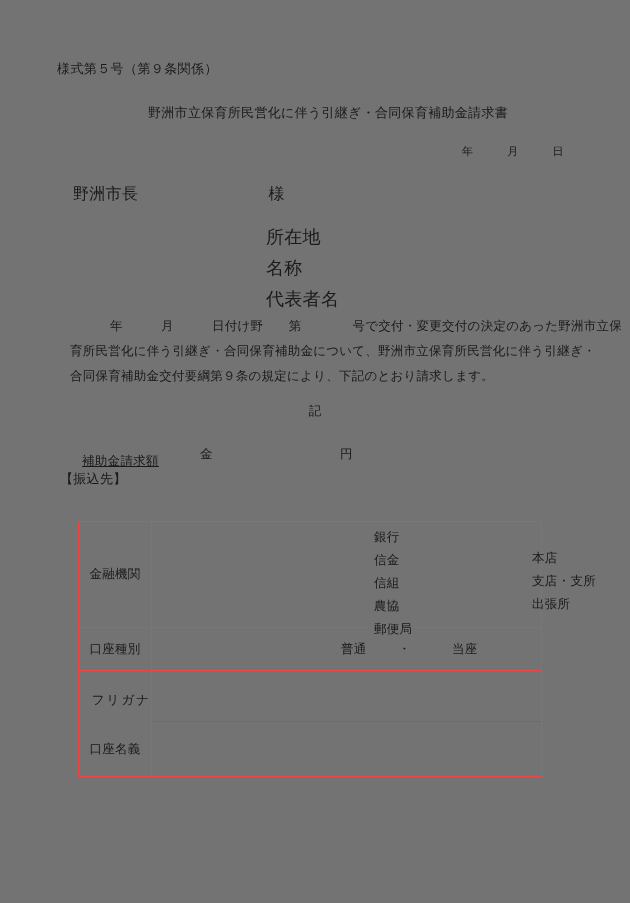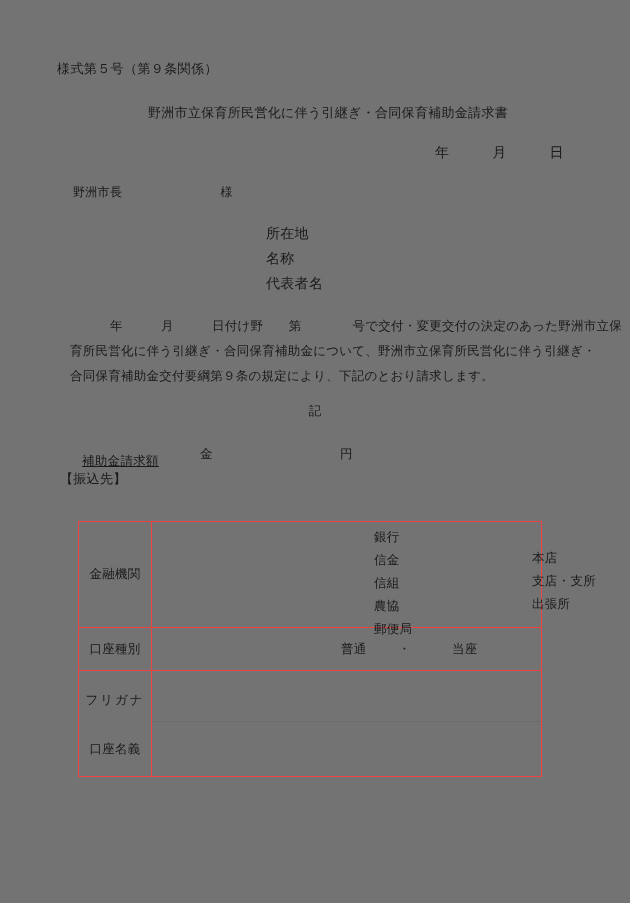--- a/index.html
+++ b/index.html
@@ -43,41 +43,41 @@
   
   .doc-title {
     left: 148px;
     top: 106px;
     font-size: 13px;
     letter-spacing: 0.3px;
   }
 
   
   .date-line {
-    left: 435px;
+    left: 462px;
     top: 146px;
-    font-size: 14px;
+    font-size: 11px;
     letter-spacing: 0.3px;
   }
 
   
   .addressee {
     left: 73px;
     top: 186px;
-    font-size: 12px;
+    font-size: 16px;
     letter-spacing: 0.3px;
     text-align: right;
   }
 
   
   .applicant {
     position: absolute;
     left: 266px;
     top: 225px;
-    font-size: 14px;
+    font-size: 18px;
     letter-spacing: 0.3px;
   }
   .applicant div {
     margin-bottom: 7px;
     white-space: pre;
   }
 
   
   .body-para {
     position: absolute;
@@ -183,20 +183,21 @@
   .name-label-cell {
     position: relative;
     height: 105px;
     text-align: center;
   }
   .name-label-cell .furi {
     position: absolute;
     left: 0; right: 0;
     top: 21px;
     letter-spacing: 2px;
+    text-align: right;
   }
   .name-label-cell .holder {
     position: absolute;
     left: 0; right: 0;
     top: 70px;
   }
   .name-value-cell {
     position: relative;
     height: 105px;
   }

